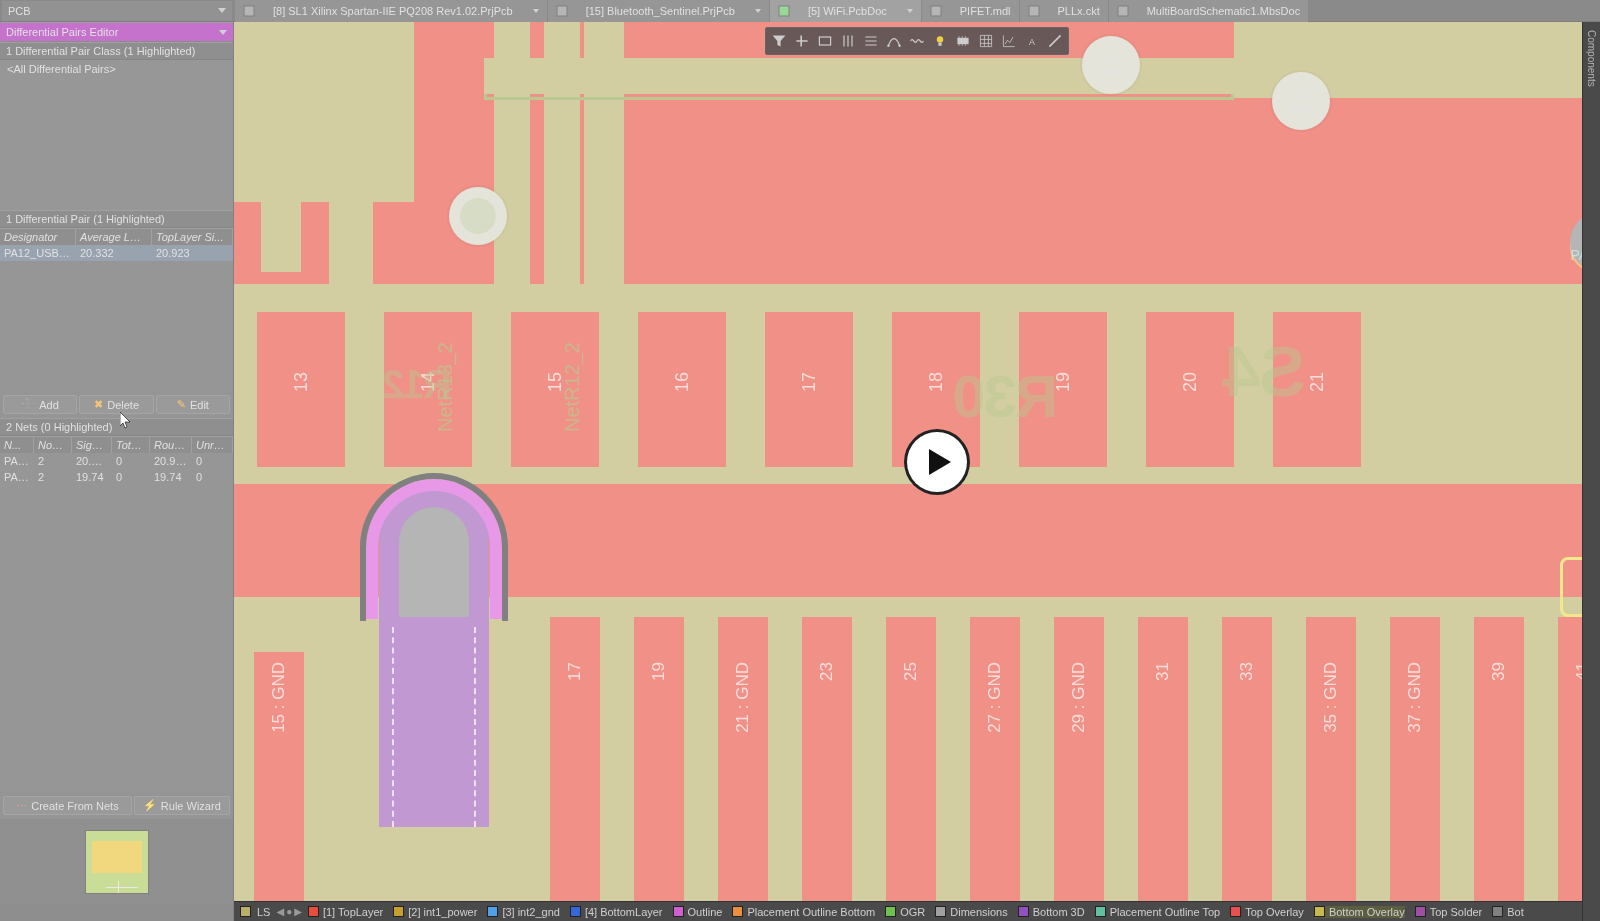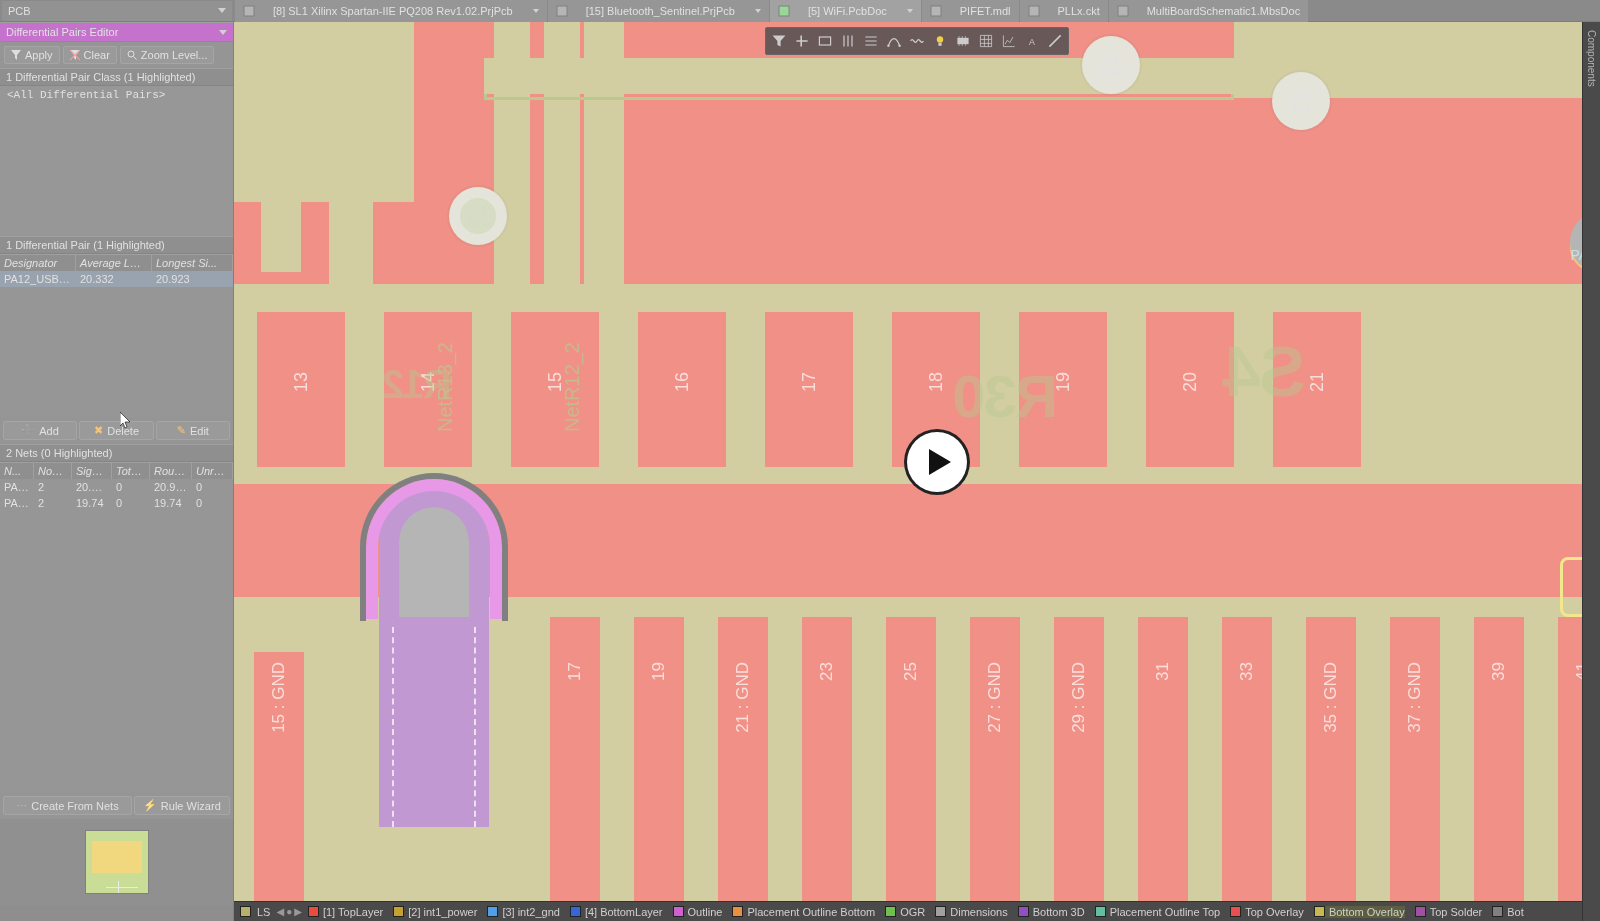--- a/index.html
+++ b/index.html
@@ -43,21 +43,21 @@
   .subhdr { background:#a21caf; padding:3px 6px; display:flex; justify-content:space-between; align-items:center; border-bottom:1px solid #444; border-top:1px solid #666; }
   .toolbar-row { display:flex; gap:3px; padding:4px; background:#555; }
   .btn { display:flex; align-items:center; gap:4px; padding:2px 6px; background:#5d5d5d; border:1px solid #6e6e6e; border-radius:2px; }
   .btn .bicon { width:10px; height:10px; }
   .checkbox { width:11px; height:11px; border:1px solid #888; background:#444; display:inline-flex; align-items:center; justify-content:center; }
   .checkbox.checked::after { content:"✓"; font-size:9px; color:#fff; line-height:1; }
   .checkrow { display:flex; gap:8px; align-items:center; padding:3px 6px; background:#555; }
   .normal-dd { display:flex; align-items:center; gap:4px; padding:0 4px; border:1px solid #6e6e6e; background:#4e4e4e; height:18px;}
   .section-bar { background:#4b4b4b; padding:2px 6px; border-top:1px solid #666; border-bottom:1px solid #3a3a3a; }
   .list-area { background:#585858; padding:2px 4px; }
-  .list-item { padding:1px 3px;font-family:Liberation Mono, monospace; }
+  .list-item { padding:1px 3px; }
 
   .spacer { flex:1; background:#565656; }
 
   .th-row { display:flex; background:#4b4b4b; border-top:1px solid #666; }
   .th { padding:2px 4px; border-right:1px solid #666; overflow:hidden; white-space:nowrap; text-overflow:ellipsis;font-style:italic; }
   .td-row { display:flex; }
   .td-row.sel { background:#5b6a7f; }
   .td { padding:2px 4px; border-right:1px solid transparent; overflow:hidden; white-space:nowrap; text-overflow:ellipsis; }
 
   .btnrow2 { display:flex; gap:2px; padding:4px 3px; background:#555; }
@@ -157,53 +157,31 @@
         </div>
       </div>
   </div>
 
   <div class="main">
     <div class="leftpanel">
       <div class="subhdr">
         <span>Differential Pairs Editor</span>
         <span class="caret-down"></span>
       </div>
-      <div class="toolbar-row">
-        <div class="btn">
-          <svg class="bicon" viewBox="0 0 10 10">
-              <path d="M0 0h10L6 5v5L4 8V5z" fill="#ccc"></path>
-            </svg>
-          <span>Apply</span>
-        </div>
-        <div class="btn">
-          <svg class="bicon" viewBox="0 0 10 10">
-              <path d="M0 0h10L6 5v5L4 8V5z" fill="#ccc"></path>
-              <path d="M0 0l10 10M10 0L0 10" stroke="#e66" stroke-width="1.2"></path>
-            </svg>
-          <span>Clear</span>
-        </div>
-        <div class="btn">
-          <svg class="bicon" viewBox="0 0 10 10">
-              <circle cx="4" cy="4" r="3" fill="none" stroke="#ccc"></circle>
-              <path d="M6.5 6.5l3 3" stroke="#ccc"></path>
-            </svg>
-          <span>Zoom Level...</span>
-        </div>
-      </div>
 
       <div class="section-bar">1 Differential Pair Class (1 Highlighted)</div>
       <div class="list-area" style="height:150px">
         <div class="list-item">&lt;All Differential Pairs&gt;</div>
       </div>
 
       <div class="section-bar">1 Differential Pair (1 Highlighted)</div>
       <div class="th-row">
         <div class="th" style="width:76px">Designator</div>
         <div class="th" style="width:76px">Average Leng...</div>
-        <div class="th" style="flex:1">Longest Si...</div>
+        <div class="th" style="flex:1">TopLayer Si...</div>
       </div>
       <div class="td-row sel">
         <div class="td" style="width:76px">PA12_USB_D</div>
         <div class="td" style="width:76px">20.332</div>
         <div class="td" style="flex:1">20.923</div>
       </div>
       <div style="height:130px;background:#565656"></div>
 
       <div class="btnrow2">
         <div class="btn">

